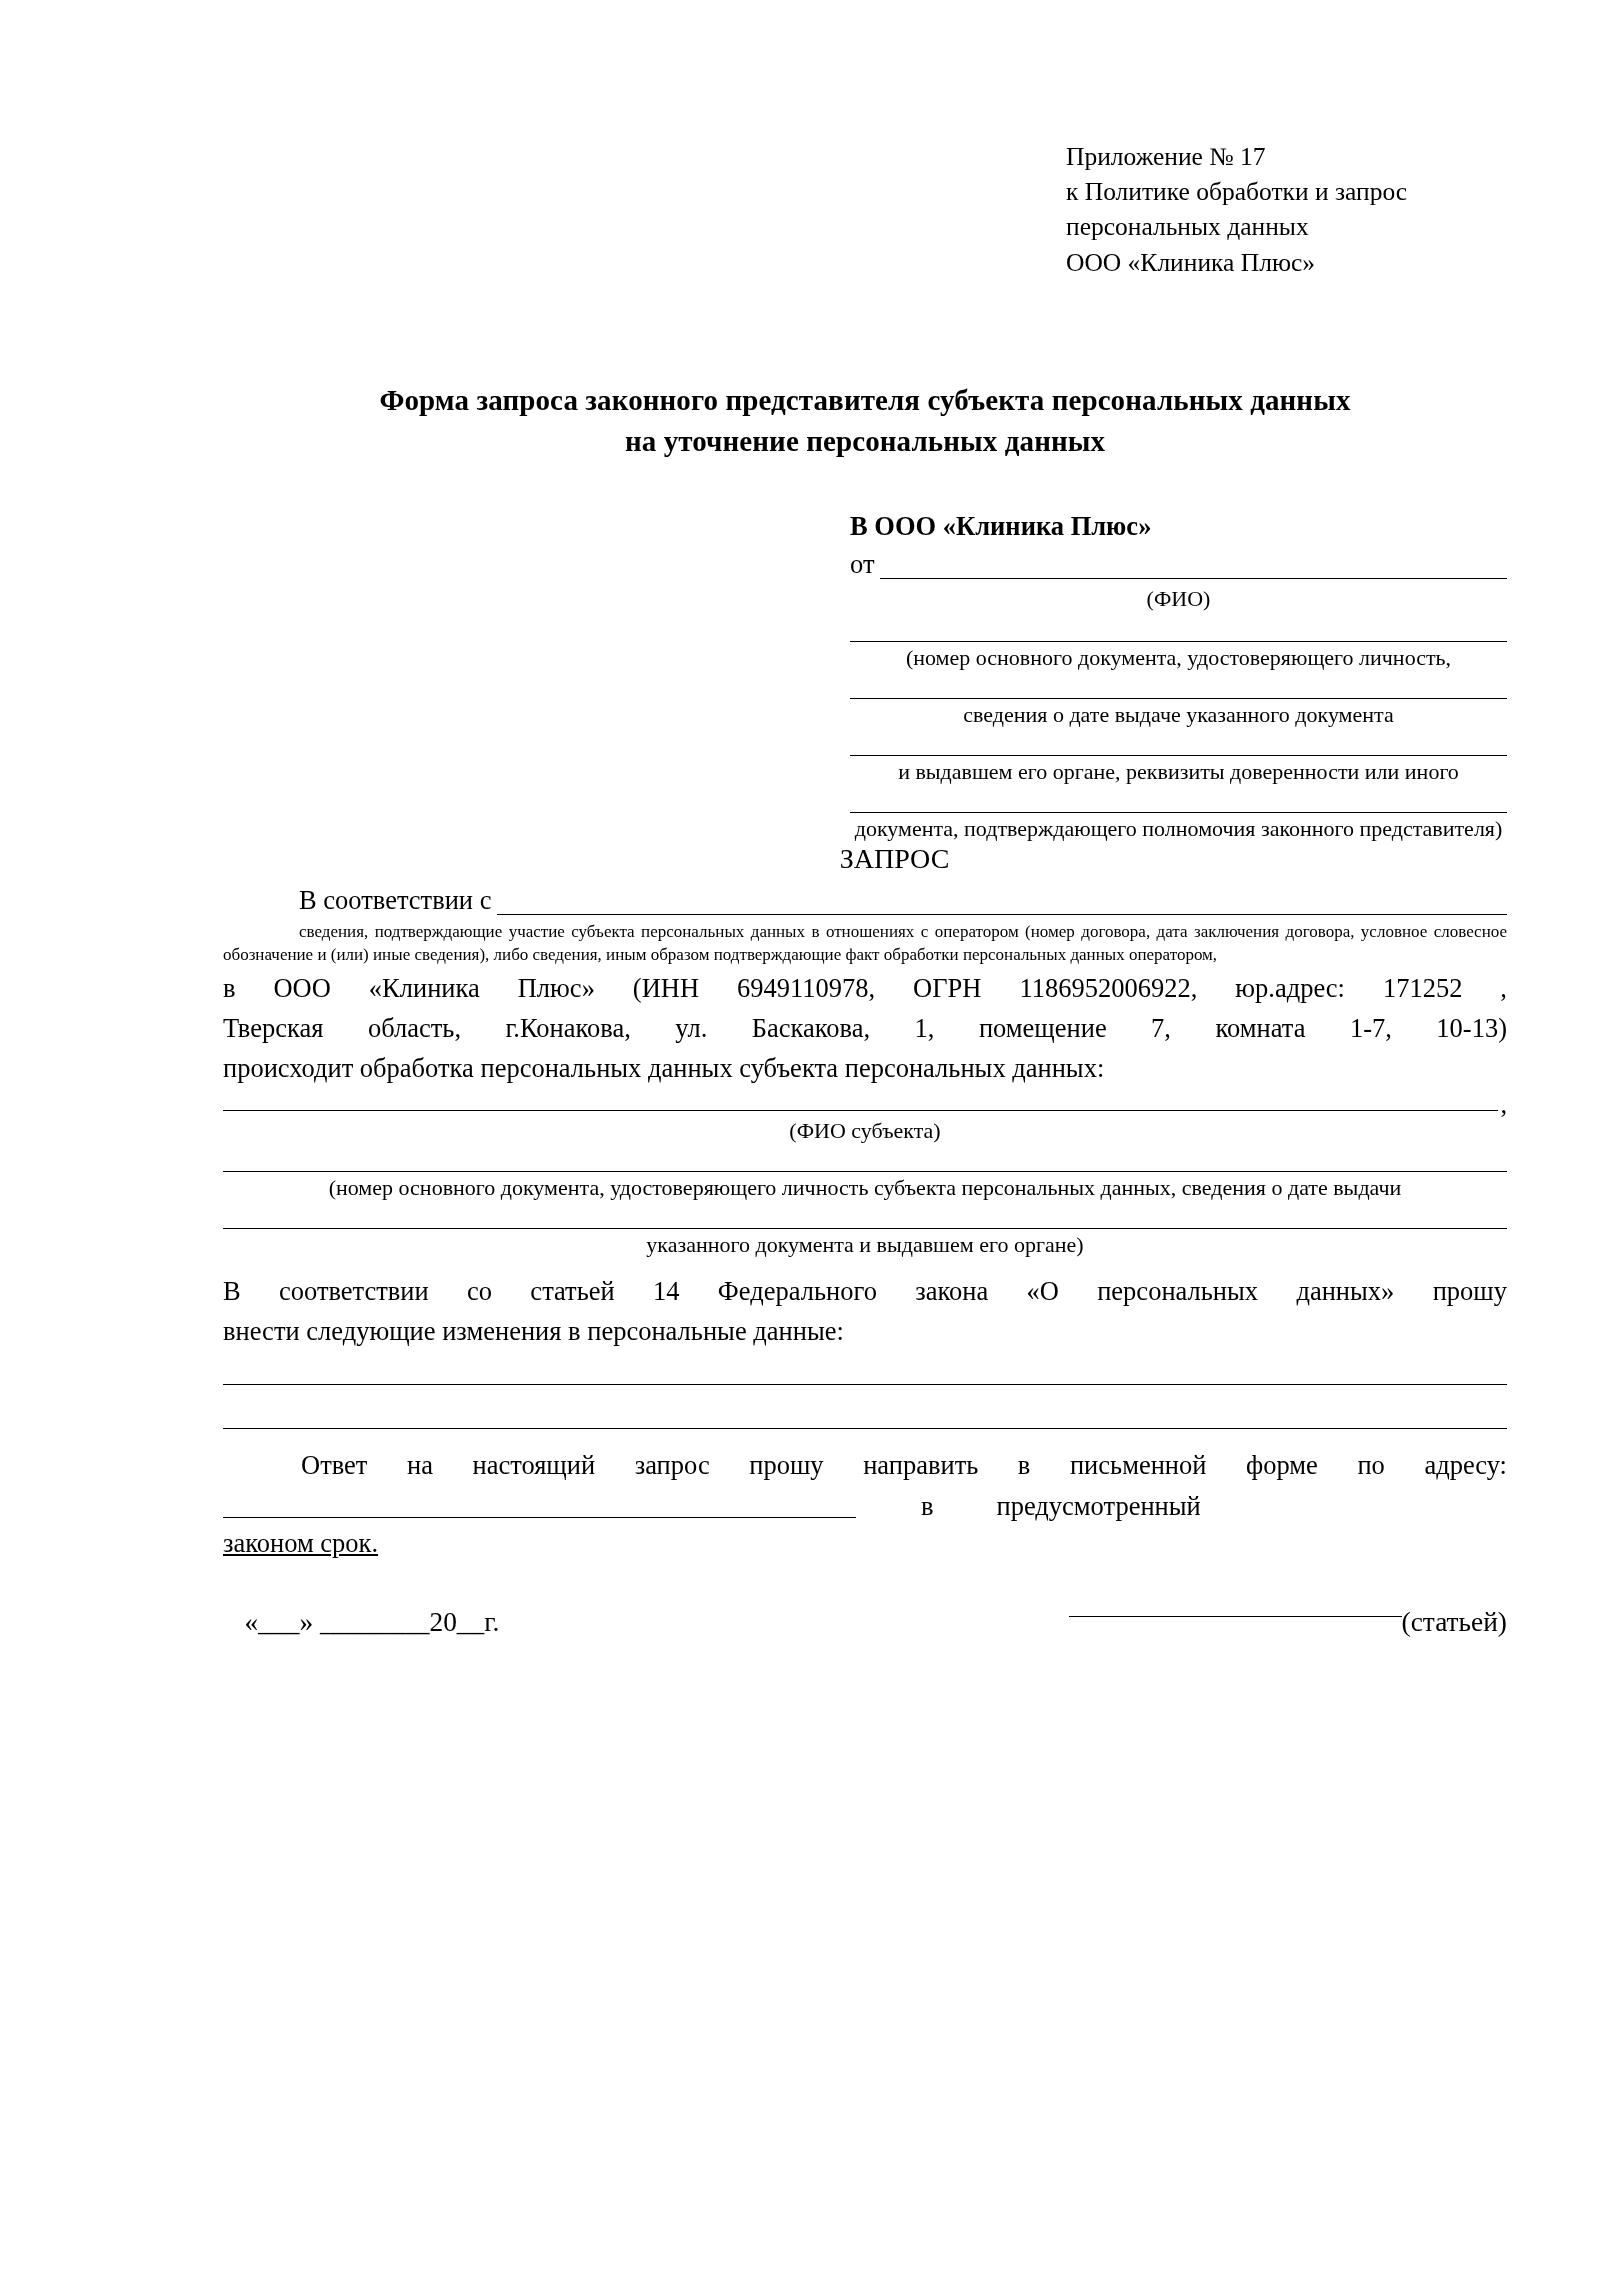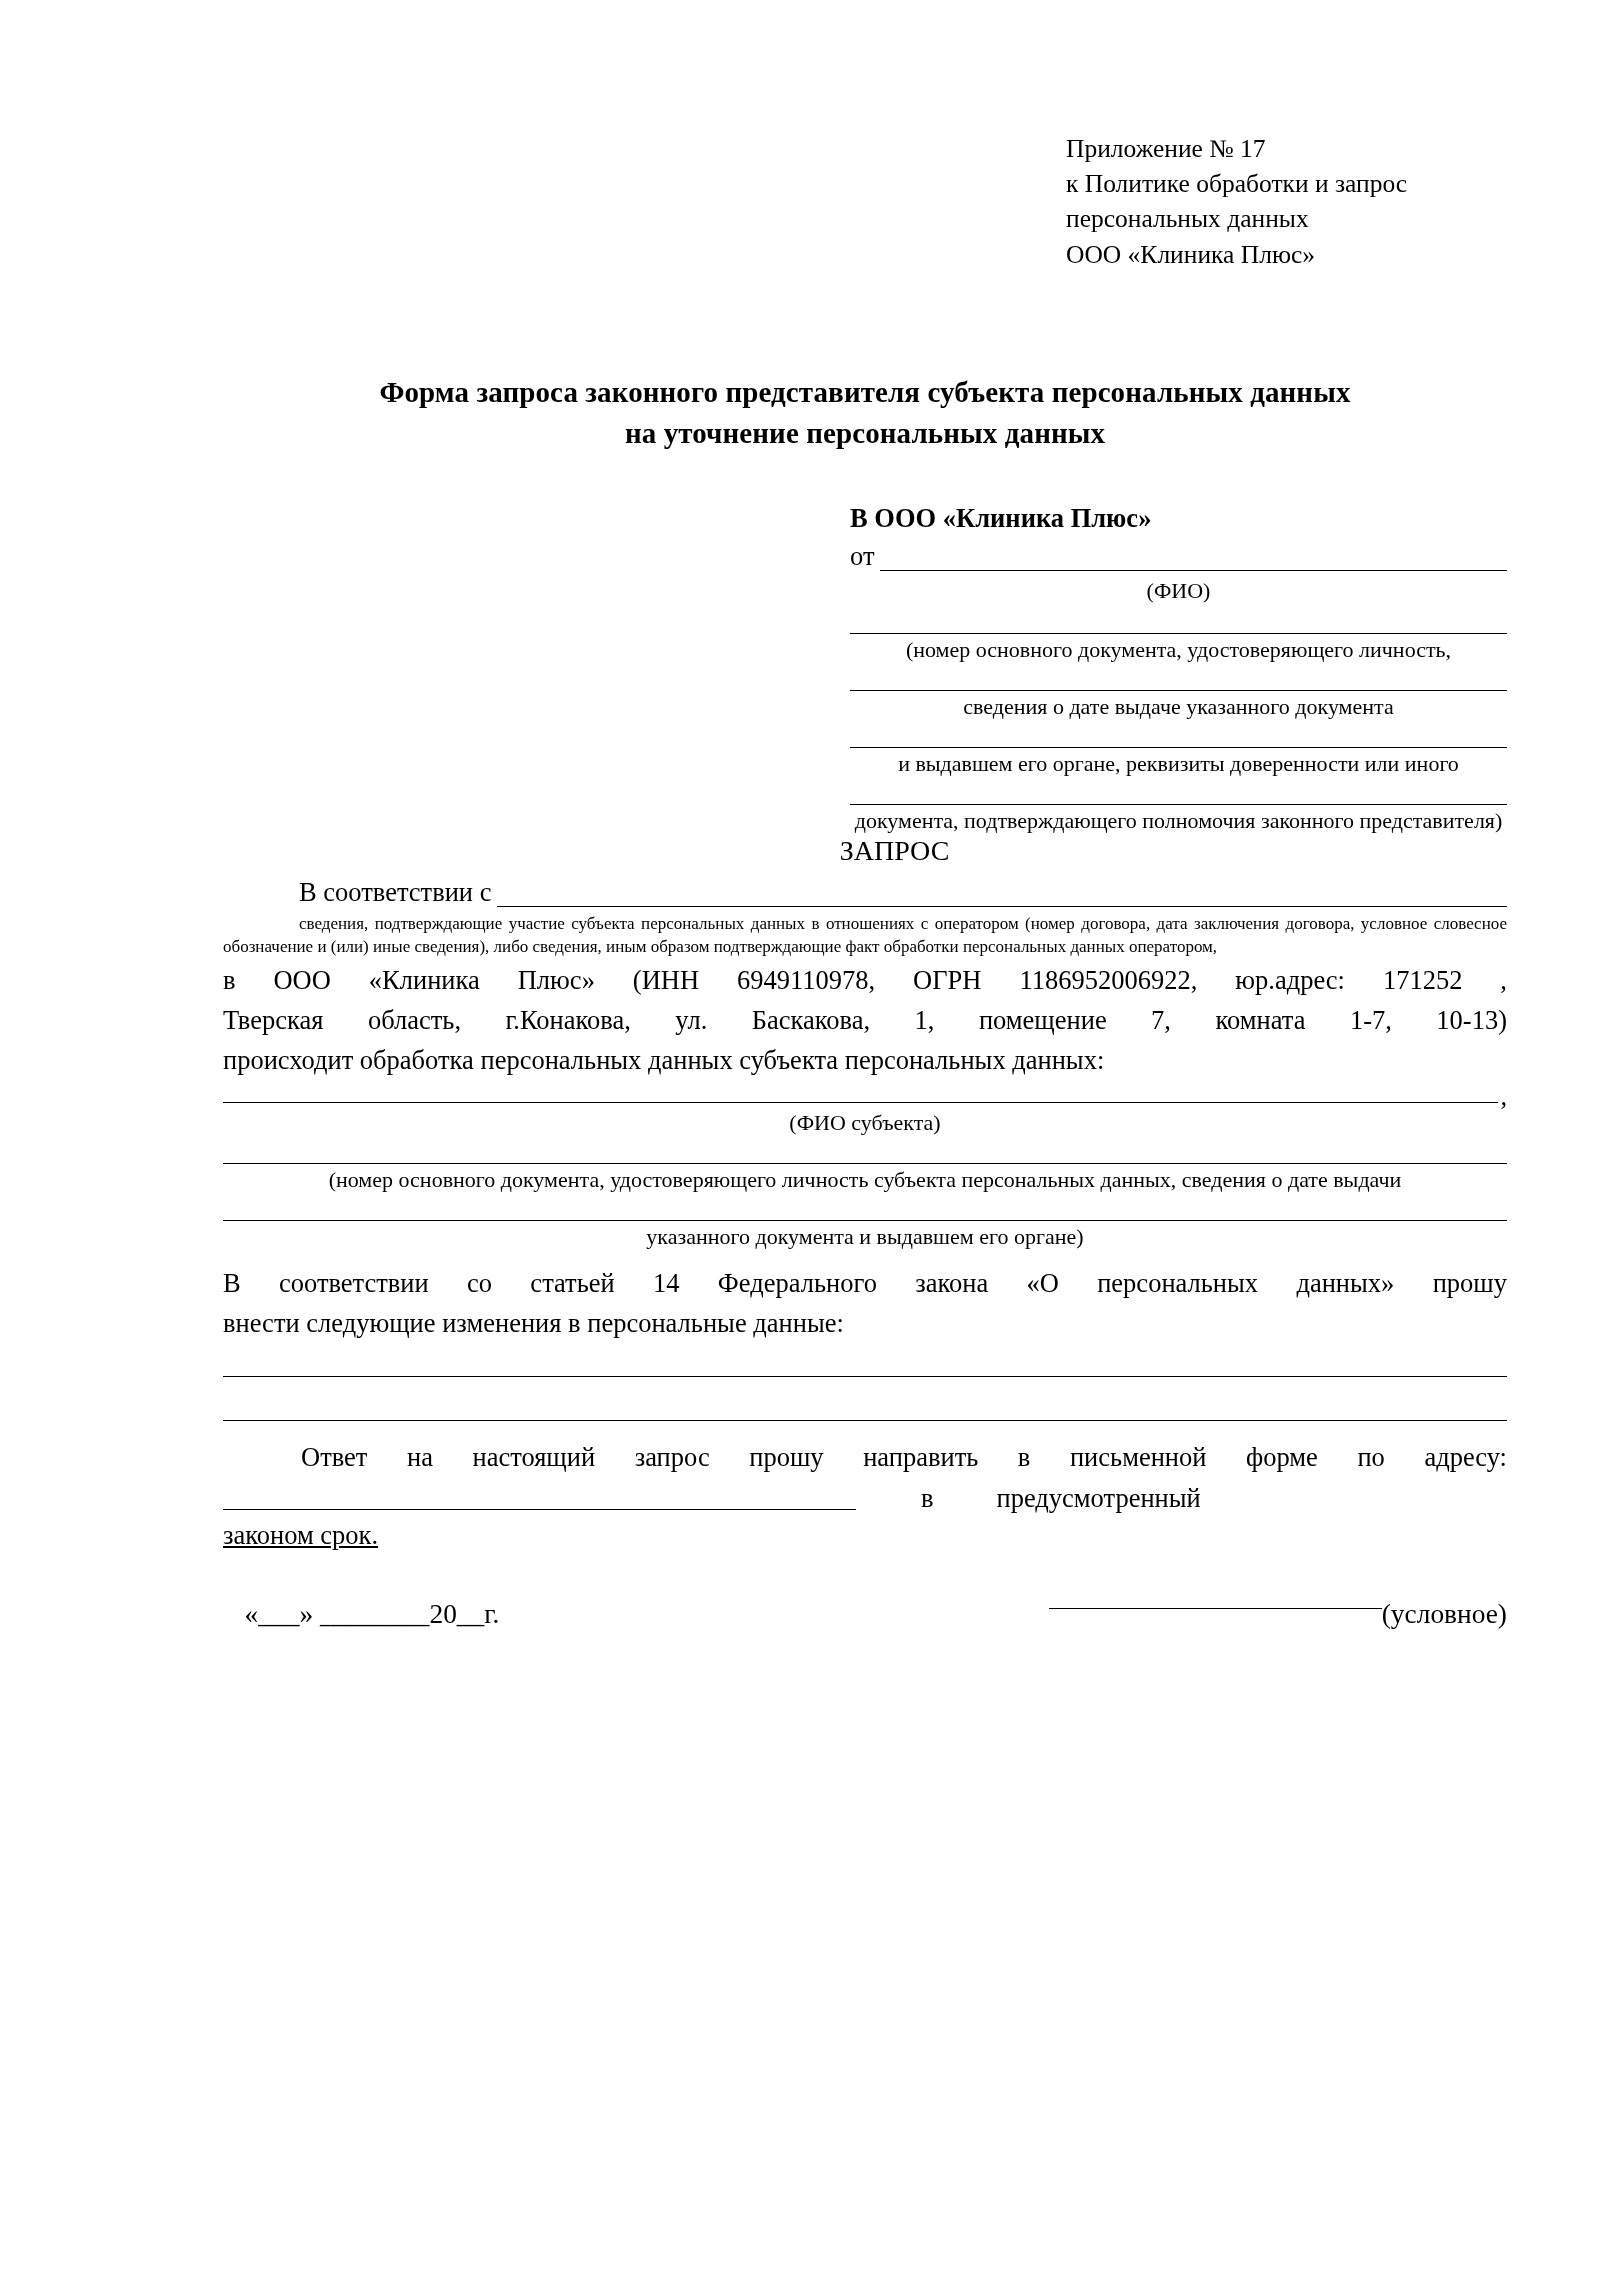--- a/index.html
+++ b/index.html
@@ -18,21 +18,21 @@
   .page {
     position: relative;
     width: 1621px;
     height: 2293px;
     box-sizing: border-box;
     padding: 0;
   }
   .content {
     position: absolute;
     left: 223px;
-    top: 131px;
+    top: 139px;
     width: 1284px;
   }
 
   
   .header-block {
     margin-left: 843px;
     font-size: 25.5px;
     line-height: 1.38;
     font-family: "Liberation Serif", serif;
   }
@@ -265,19 +265,19 @@
           <span class="w1">в</span>
           <span class="w2">предусмотренный</span>
         </div>
         <div class="answer-tail">законом срок.</div>
       </div>
 
       <div class="sig-row">
         <span class="date">«___» ________20__г.</span>
         <span class="spacer"></span>
         <span class="sigline"></span>
-        <span class="sigtext">(условное)</span>
+        <span class="sigtext">(статьей)</span>
       </div>
     </div>
 
   </div>
 </div>
 
 
 </body></html>

